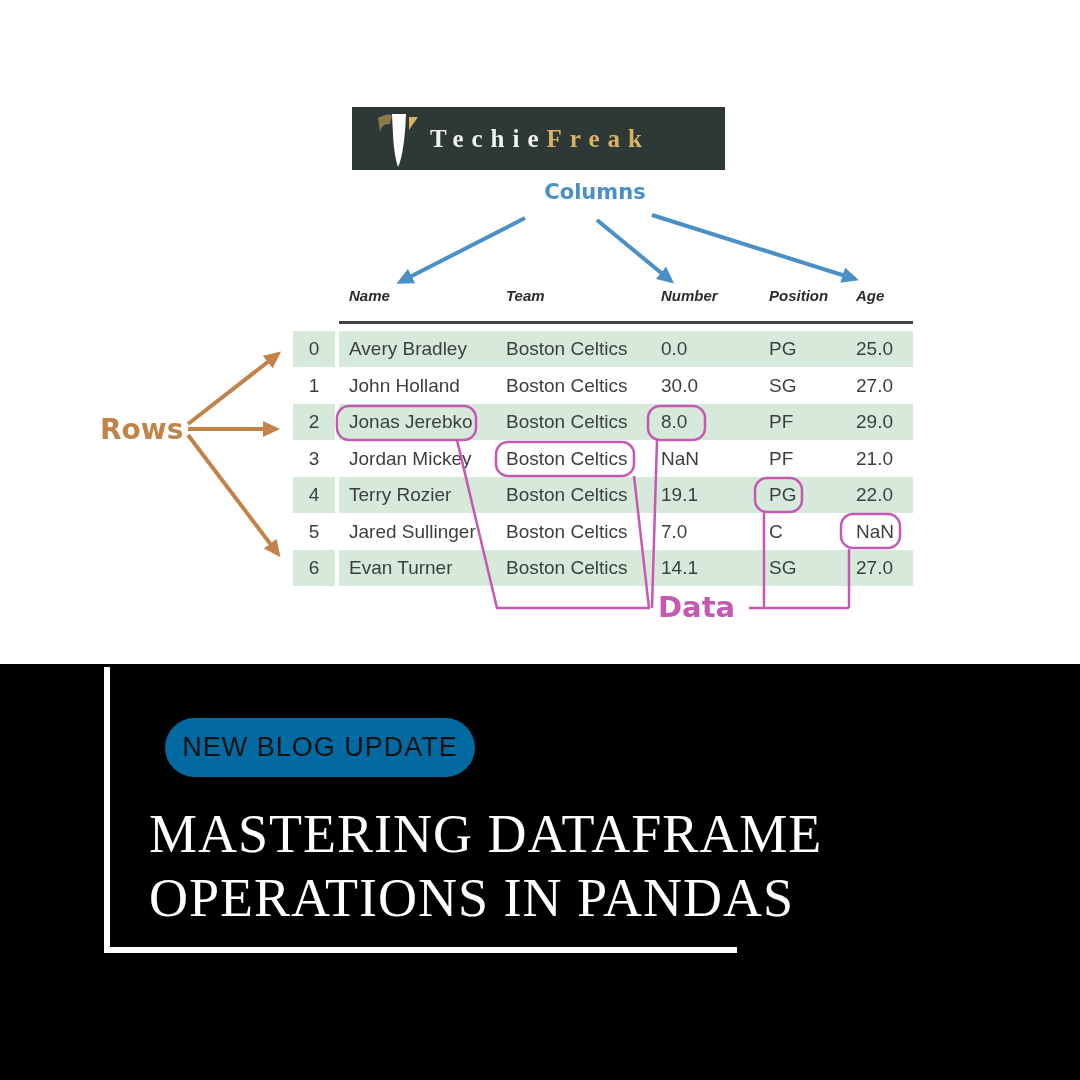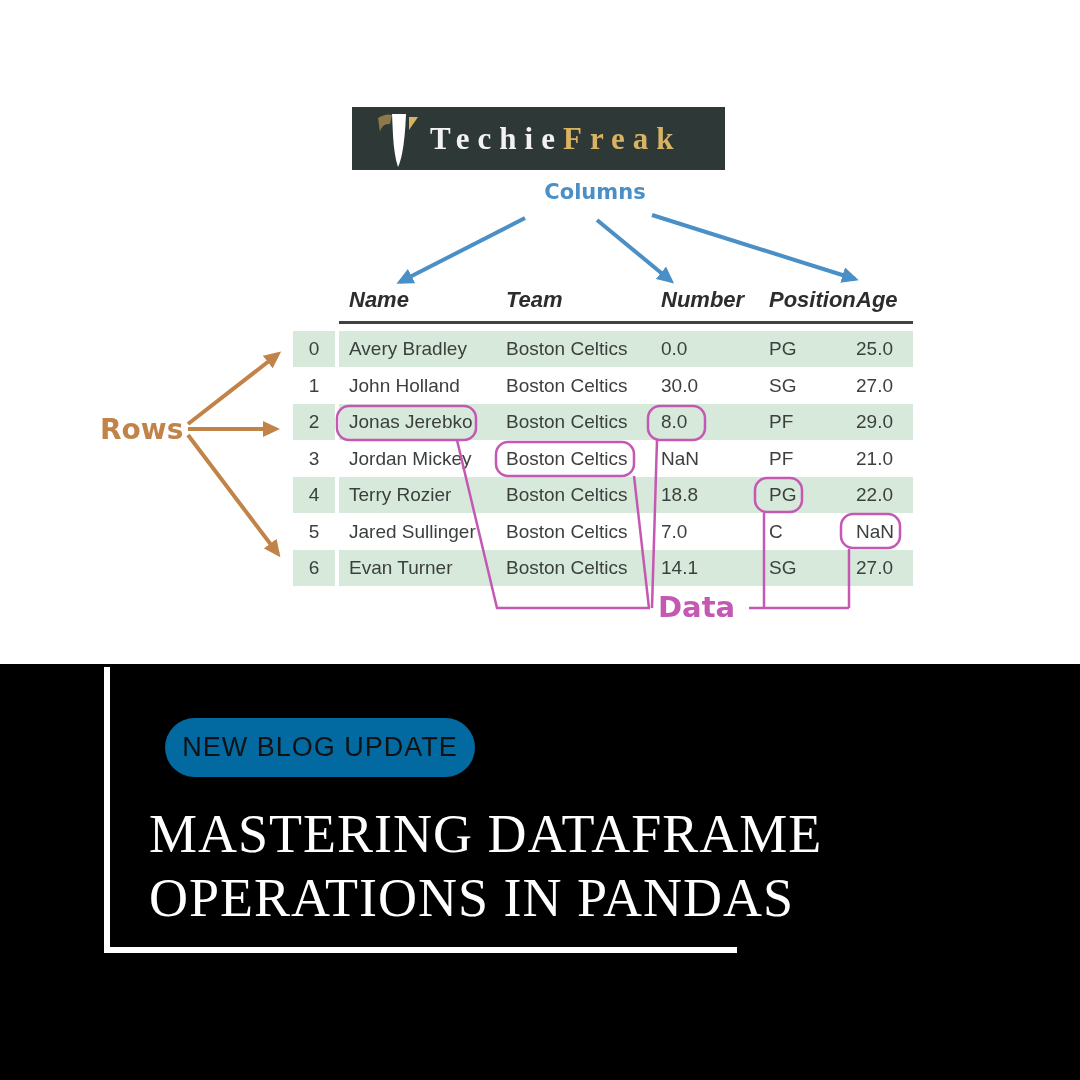--- a/index.html
+++ b/index.html
@@ -8,33 +8,33 @@
   }
   *{margin:0;padding:0;box-sizing:border-box;}
   html,body{width:1080px;height:1080px;background:#fff;overflow:hidden;}
   body{font-family:"Liberation Sans", sans-serif;}
   #canvas{position:relative;width:1080px;height:1080px;background:#fff;}
 
   
   .logo{position:absolute;left:352px;top:107px;width:373px;height:63px;
     background:var(--logo-bg);display:flex;align-items:center;padding-left:20px;}
   .logo-mark{width:46px;height:56px;flex:0 0 auto;margin-right:12px;}
-  .logo-word{font-family:"Liberation Serif", serif;font-size:31px;font-weight:600;
+  .logo-word{font-family:"Liberation Serif", serif;font-size:25px;font-weight:600;
     letter-spacing:8px;color:#f2f2f2;white-space:nowrap;}
   .logo-word .gold{color:var(--gold);}
 
   
   .lbl{position:absolute;font-weight:700;font-family:"DejaVu Sans", sans-serif;}
   .lbl-columns{left:530px;top:180px;width:130px;text-align:center;font-size:21px;color:var(--blue);}
   .lbl-rows{left:100px;top:413px;font-size:28px;color:var(--orange);}
   .lbl-data{left:658px;top:590px;font-size:29px;color:var(--pink);}
 
   
   .thead{position:absolute;left:339px;top:287px;width:574px;display:flex;
-    font-style:italic;font-weight:700;font-size:22px;color:#2d2d2d;}
+    font-style:italic;font-weight:700;font-size:15px;color:#2d2d2d;}
   .underline{position:absolute;left:339px;top:321px;width:574px;height:3px;background:#414141;}
   .trow{position:absolute;left:293px;width:620px;height:36px;display:flex;
     font-size:19px;color:var(--tbltext);}
   .idx{width:42px;text-align:center;line-height:36px;}
   .rbody{margin-left:4px;width:574px;display:flex;}
   .even .idx,.even .rbody{background:var(--stripe);}
   .cell{line-height:36px;white-space:nowrap;overflow:visible;}
   .c0{width:167px;padding-left:10px;}
   .c1{width:155px;}
   .c2{width:105px;}
@@ -120,21 +120,21 @@
           <div class="cell c2">NaN</div>
           <div class="cell c3">PF</div>
           <div class="cell c4">21.0</div>
         </div>
       </div>
       <div class="trow even" style="top: 477px;">
         <div class="idx">4</div>
         <div class="rbody">
           <div class="cell c0">Terry Rozier</div>
           <div class="cell c1">Boston Celtics</div>
-          <div class="cell c2">18.8</div>
+          <div class="cell c2">19.1</div>
           <div class="cell c3">PG</div>
           <div class="cell c4">22.0</div>
         </div>
       </div>
       <div class="trow odd" style="top: 513.5px;">
         <div class="idx">5</div>
         <div class="rbody">
           <div class="cell c0">Jared Sullinger</div>
           <div class="cell c1">Boston Celtics</div>
           <div class="cell c2">7.0</div>

